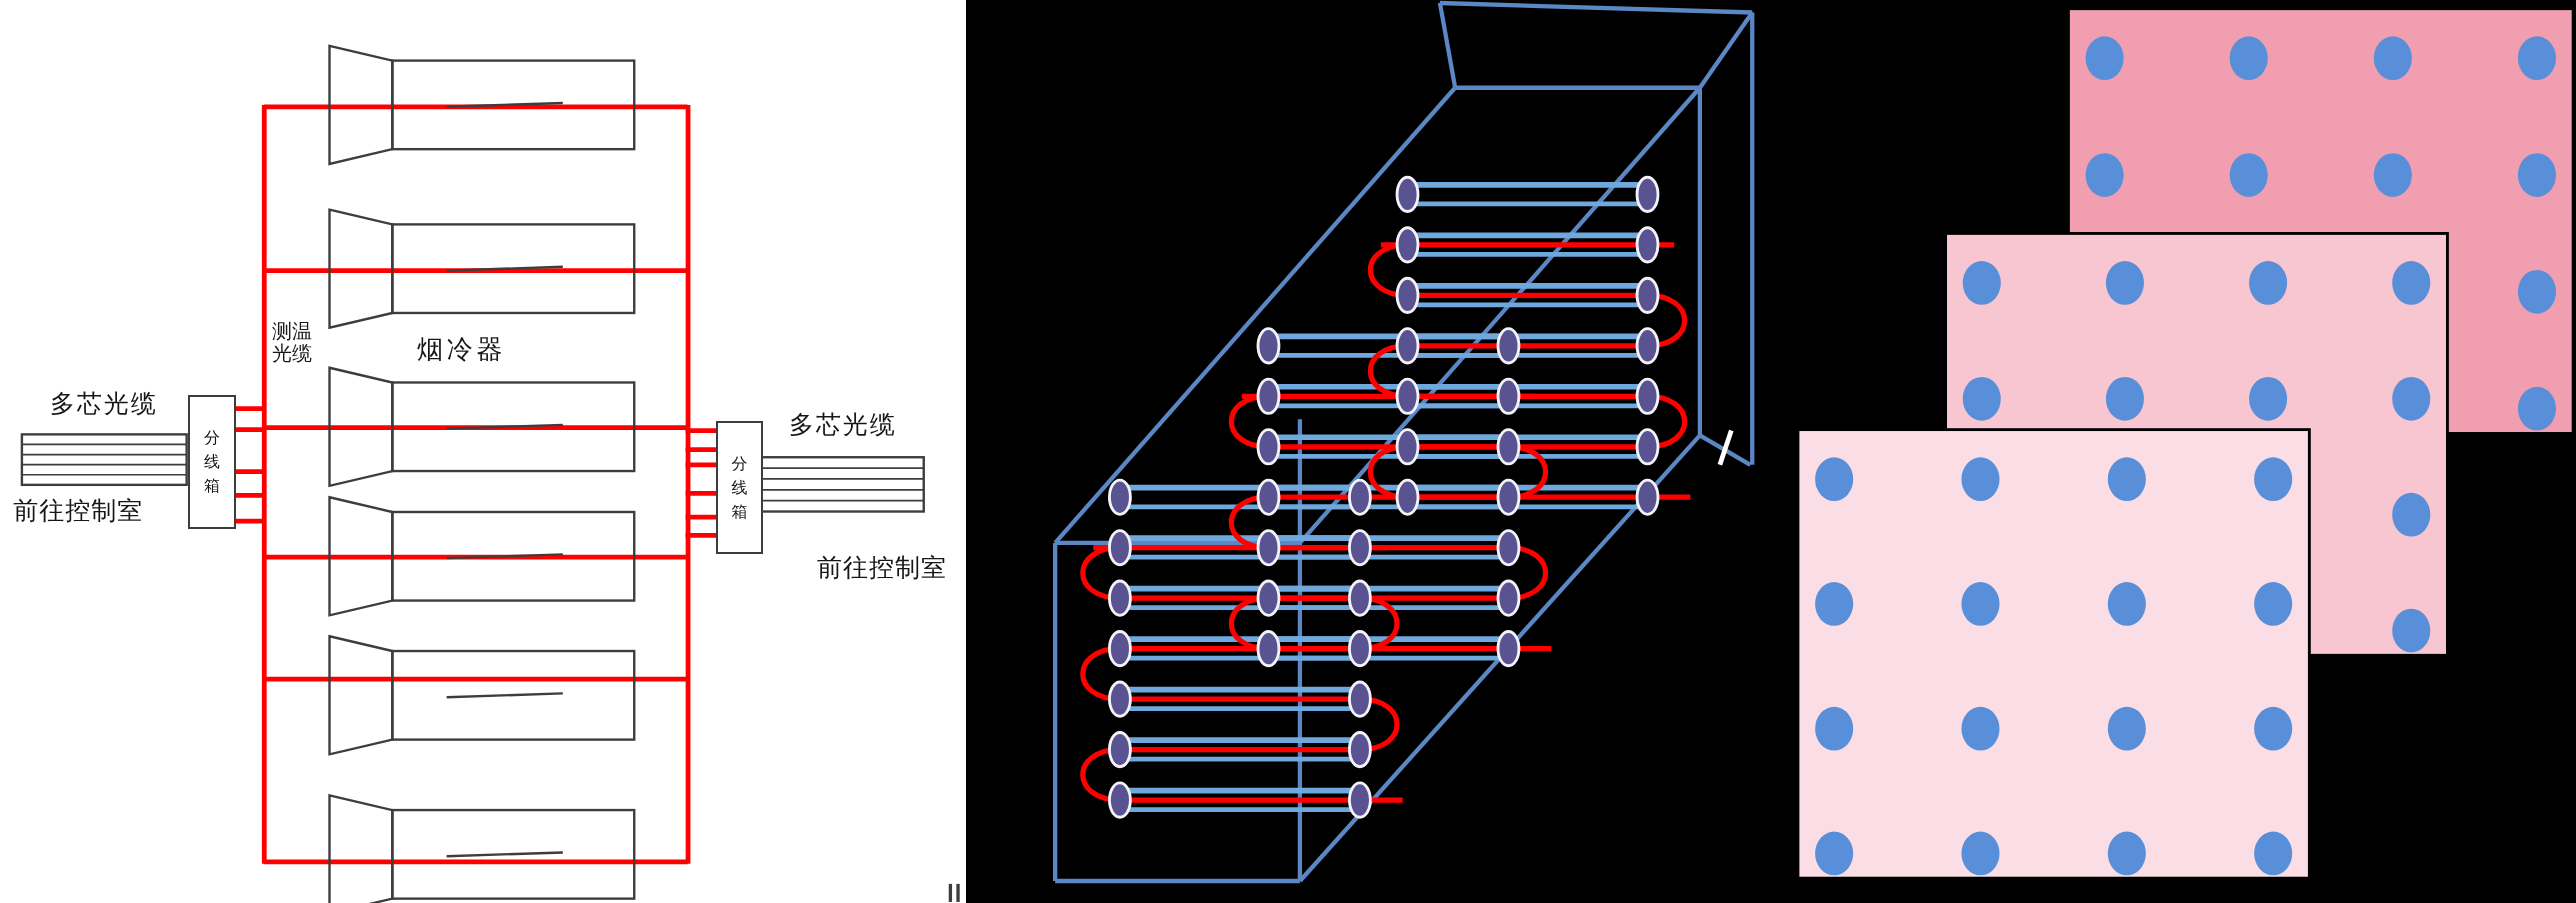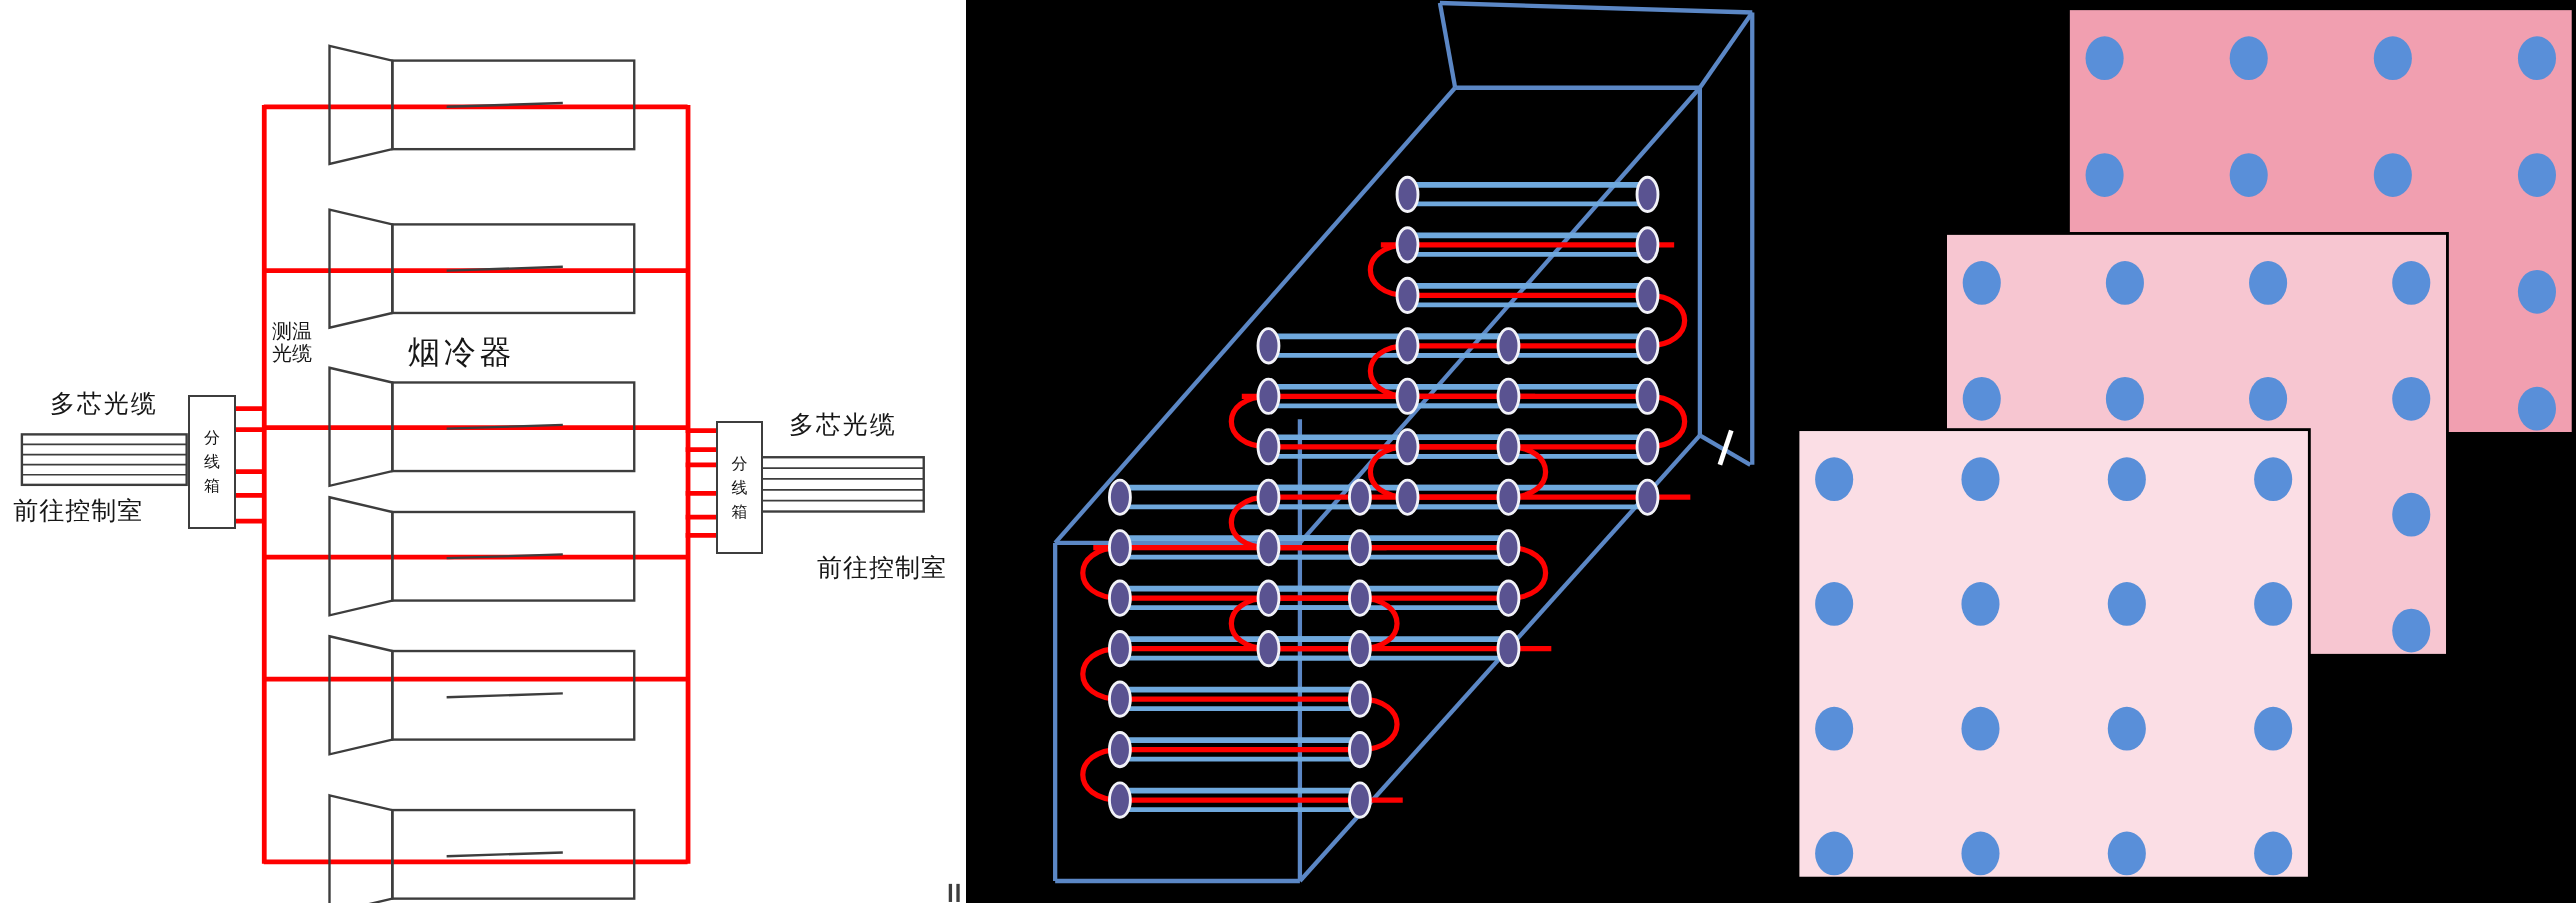--- a/index.html
+++ b/index.html
@@ -287,21 +287,21 @@
       </g>
   </svg>
 
   <div class="lbl" style="left:50px;top:389px;font-size:25px;letter-spacing:1.9px;">多芯光缆</div>
 
   <div class="lbl" style="left:13.3px;top:496px;font-size:25px;letter-spacing:1px;">前往控制室</div>
 
   <div class="lbl" style="left:272px;top:320px;font-size:20px;">测温
 光缆</div>
 
-  <div class="lbl" style="left:408px;top:335px;font-size:32px;letter-spacing:3.8px;">烟冷器</div>
+  <div class="lbl" style="left:417px;top:335px;font-size:26px;letter-spacing:3.8px;">烟冷器</div>
 
   <div class="lbl" style="left:789px;top:410px;font-size:25px;letter-spacing:1.9px;">多芯光缆</div>
 
   <div class="lbl" style="left:817px;top:553px;font-size:25px;letter-spacing:1px;">前往控制室</div>
 
   <div class="jbox" style="left:188px;top:395px;width:44px;height:130px;font-size:16px;">分
 线
 箱</div>
 
   <div class="jbox" style="left:716px;top:421px;width:43px;height:129px;font-size:16px;">分

